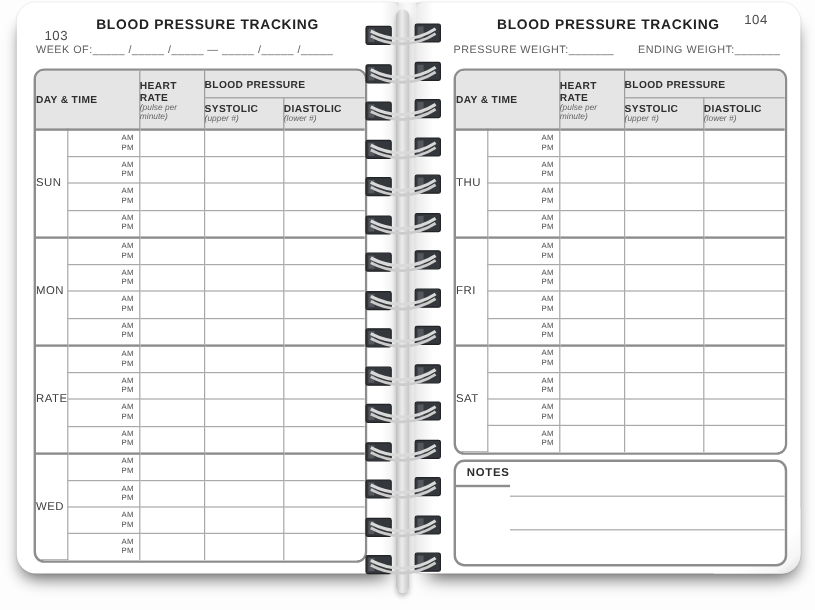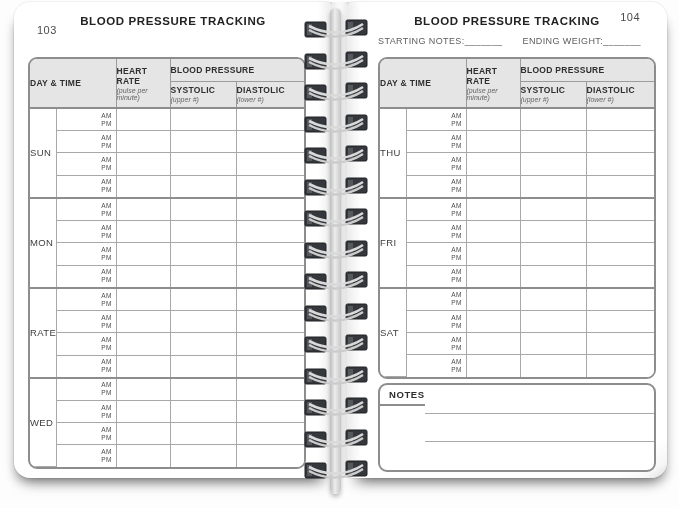--- a/index.html
+++ b/index.html
@@ -82,20 +82,21 @@
 
 <div class="stage">
 
   <div class="spine-gap"></div>
 
   <div class="page page-left">
     <div class="page-head">
       <span class="pnum">103</span>
       <span class="ptitle">BLOOD PRESSURE TRACKING</span>
     </div>
+    <div class="subline">WEEK OF:_____ /_____ /_____  —  _____ /_____ /_____</div>
     <div class="tablebox">
       <table class="bp-table" id="table-left">
           <colgroup>
             <col style="width: 26px;">
             <col style="width: 60px;">
             <col style="width: 54px;">
             <col style="width: 66px;">
             <col style="width: 68px;">
           </colgroup>
           <thead>
@@ -295,21 +296,21 @@
     </div>
   </div>
 
   <div class="page page-right">
     <div class="curl"></div>
     <div class="page-head">
       <span class="pnum">104</span>
       <span class="ptitle">BLOOD PRESSURE TRACKING</span>
     </div>
     <div class="subline">
-      <span>STARTING NOTES:_______</span>
+      <span>PRESSURE WEIGHT:_______</span>
       <span>ENDING WEIGHT:_______</span>
     </div>
     <div class="tablebox">
       <table class="bp-table" id="table-right">
           <colgroup>
             <col style="width: 26px;">
             <col style="width: 60px;">
             <col style="width: 54px;">
             <col style="width: 66px;">
             <col style="width: 68px;">

